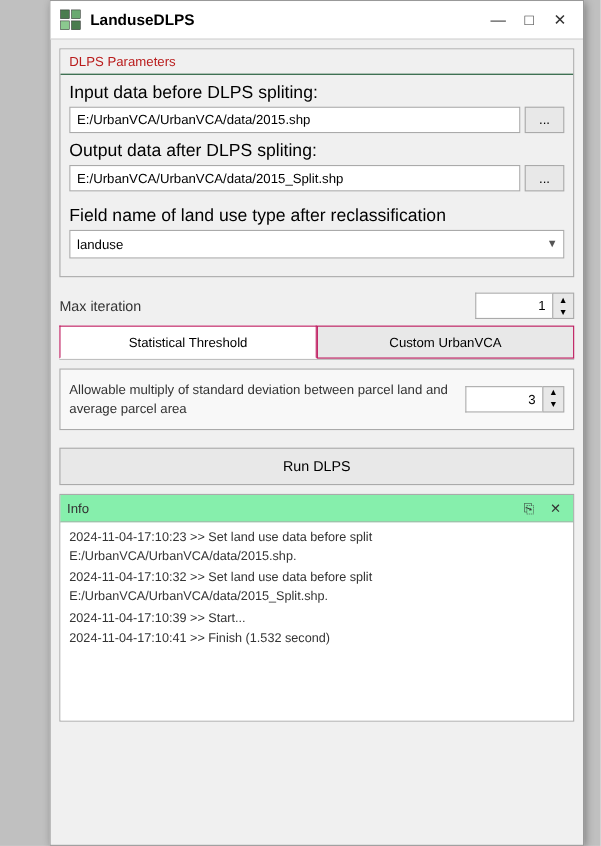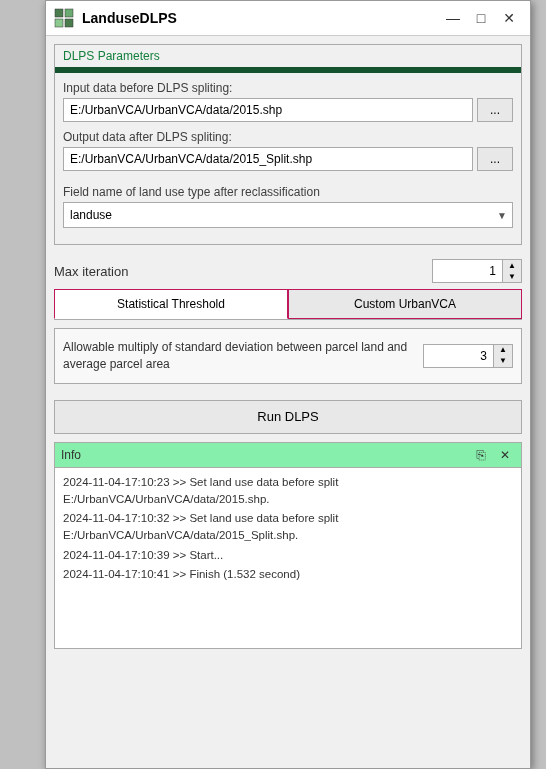--- a/index.html
+++ b/index.html
@@ -63,30 +63,30 @@
       padding: 0;
     }
     .group-box {
       margin: 8px;
       border: 1px solid #aaa;
       background: #f0f0f0;
     }
     .group-title {
       padding: 4px 8px;
       font-size: 12px;
-      color: #15803d;
+      color: #b91c1c;
       background: #f0f0f0;
-      border-bottom: 6px solid #14532d;
+      border-bottom: 1px solid #14532d;
     }
     .group-content {
       padding: 8px;
     }
     .field-label {
-      font-size: 12px;
-      color: #404040;
+      font-size: 16px;
+      color: #000000;
       margin-bottom: 3px;
       display: block;
     }
     .input-row {
       display: flex;
       gap: 4px;
       margin-bottom: 8px;
     }
     .text-input {
       flex: 1;

